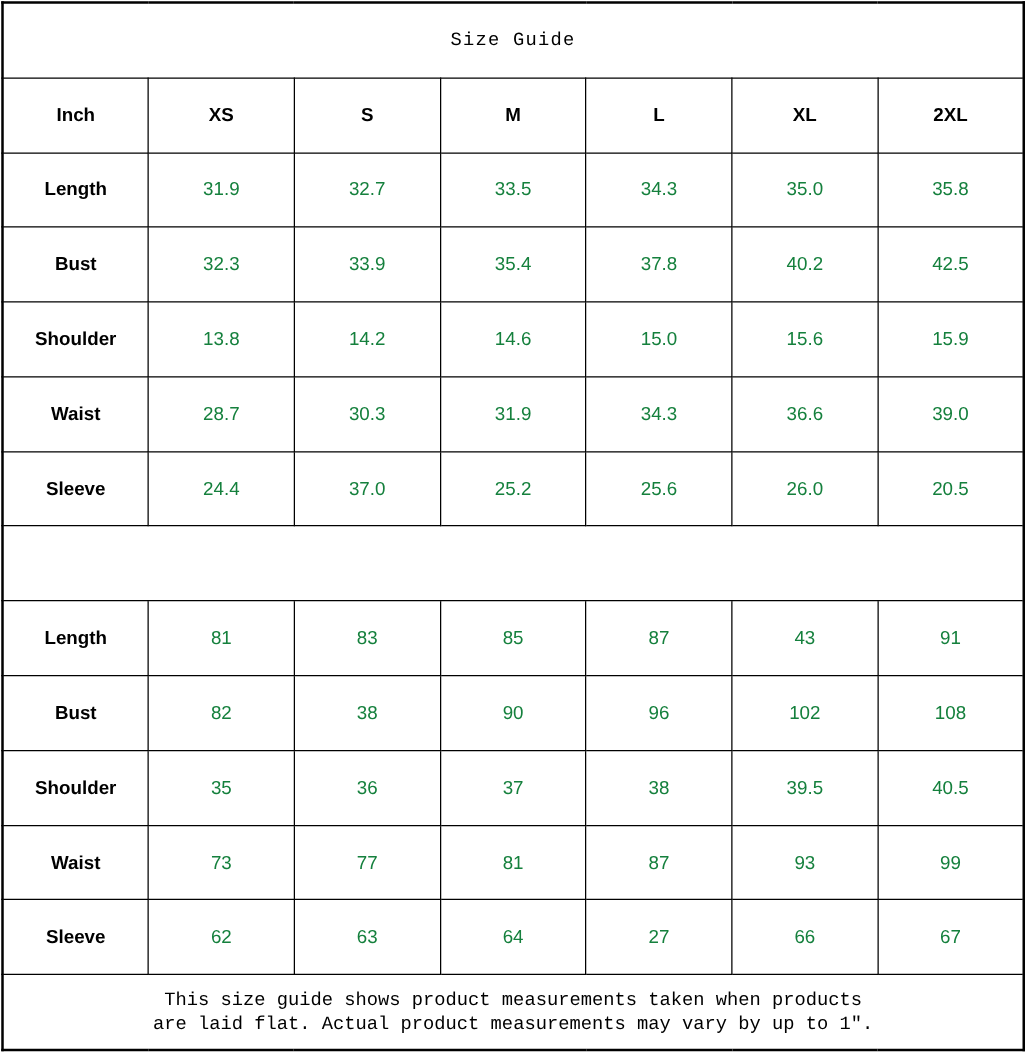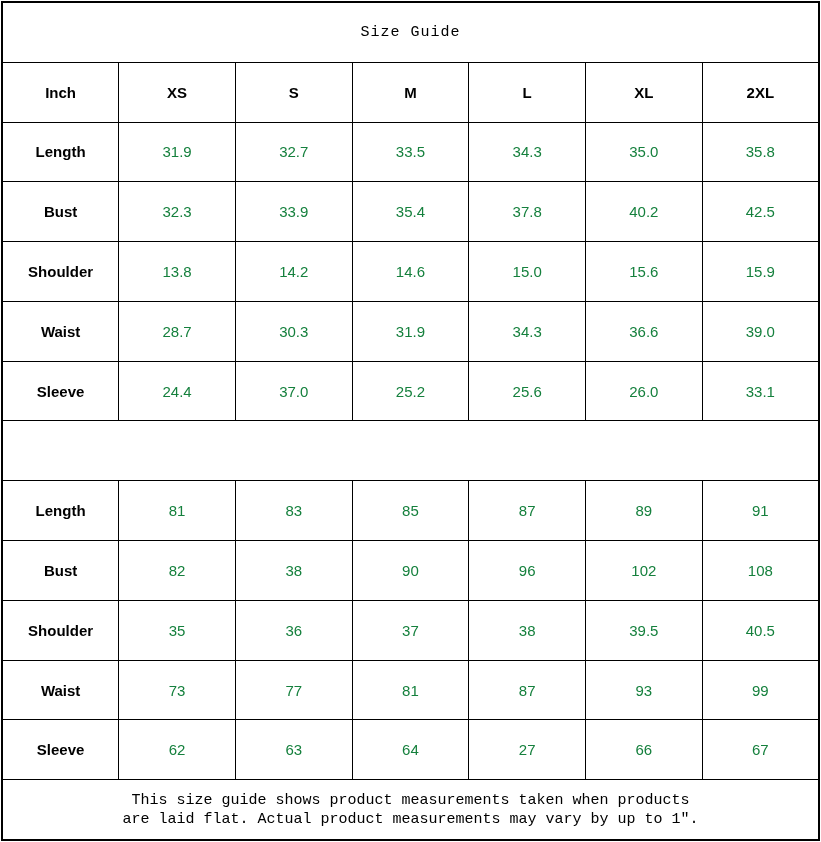--- a/index.html
+++ b/index.html
@@ -119,35 +119,35 @@
       <td class="value-cell">39.0</td>
     </tr>
 
     <tr>
       <td class="label-cell">Sleeve</td>
       <td class="value-cell">24.4</td>
       <td class="value-cell">37.0</td>
       <td class="value-cell">25.2</td>
       <td class="value-cell">25.6</td>
       <td class="value-cell">26.0</td>
-      <td class="value-cell">33.1</td>
+      <td class="value-cell">20.5</td>
     </tr>
 
     <tr>
       <td colspan="7" class="gap-cell"></td>
     </tr>
 
 
     <tr>
       <td class="label-cell">Length</td>
       <td class="value-cell">81</td>
       <td class="value-cell">83</td>
       <td class="value-cell">85</td>
       <td class="value-cell">87</td>
-      <td class="value-cell">89</td>
+      <td class="value-cell">43</td>
       <td class="value-cell">91</td>
     </tr>
 
     <tr>
       <td class="label-cell">Bust</td>
       <td class="value-cell">82</td>
       <td class="value-cell">38</td>
       <td class="value-cell">90</td>
       <td class="value-cell">96</td>
       <td class="value-cell">102</td>

